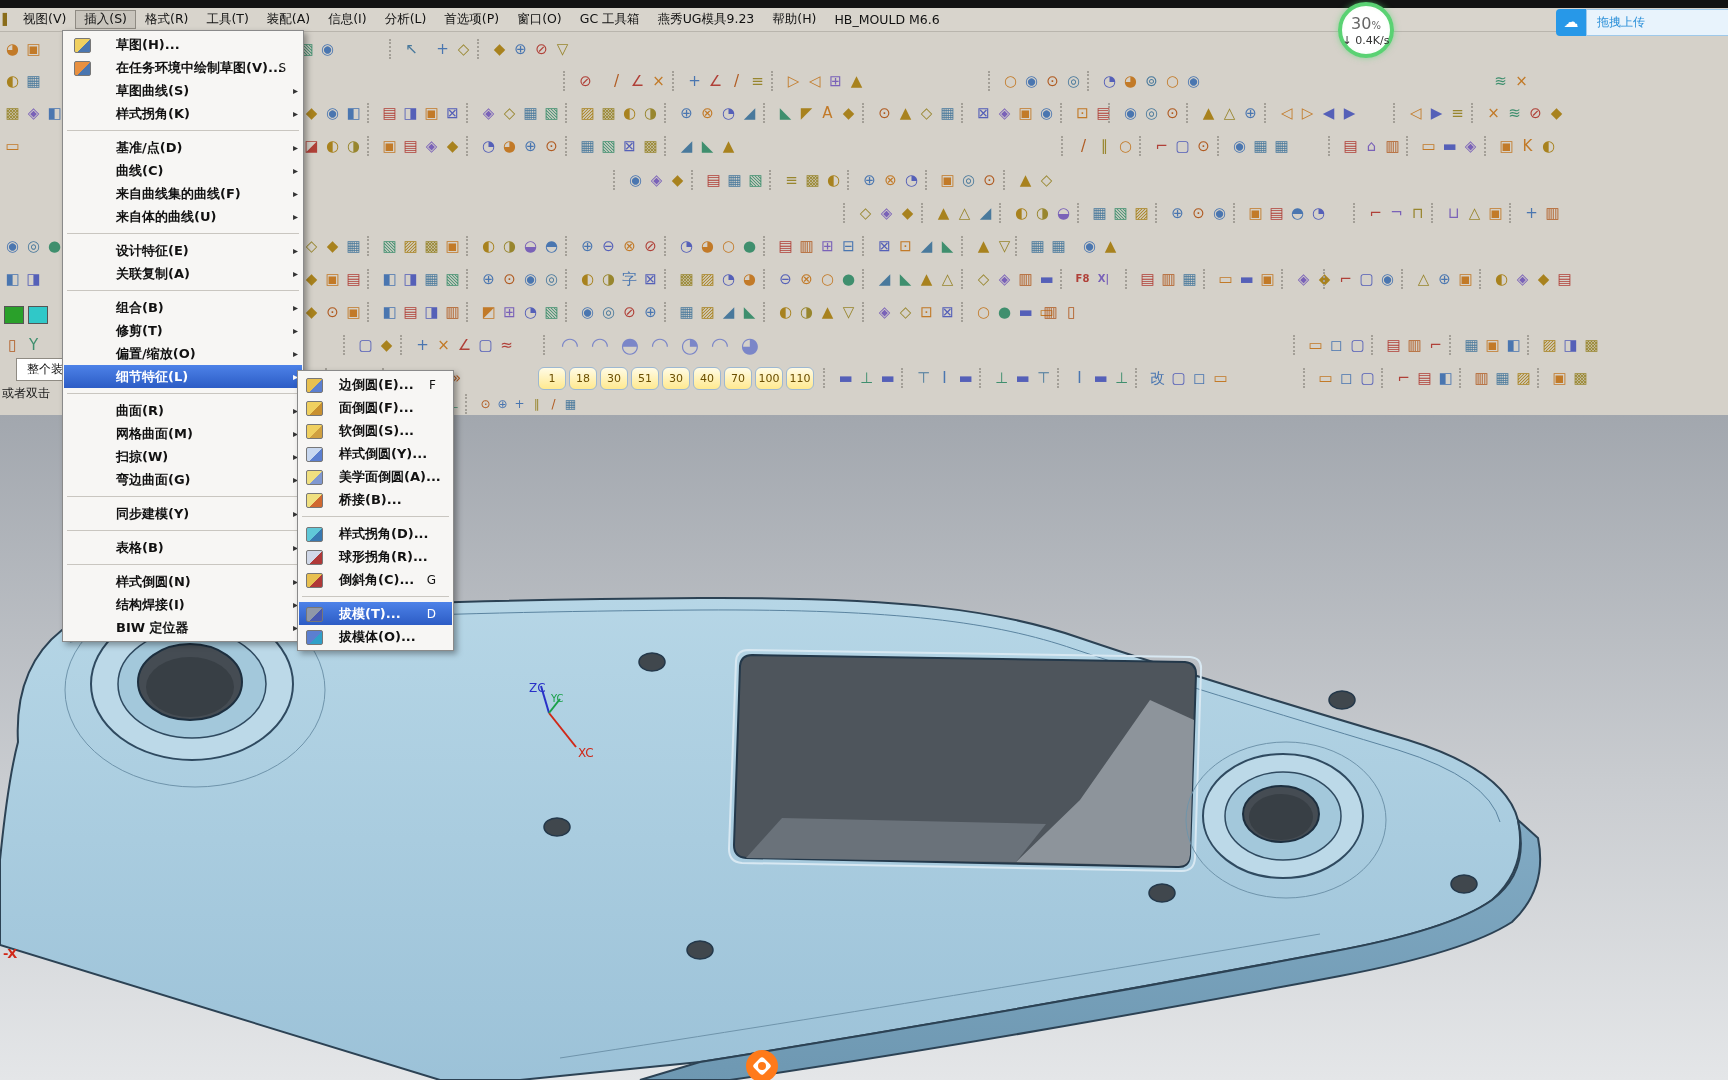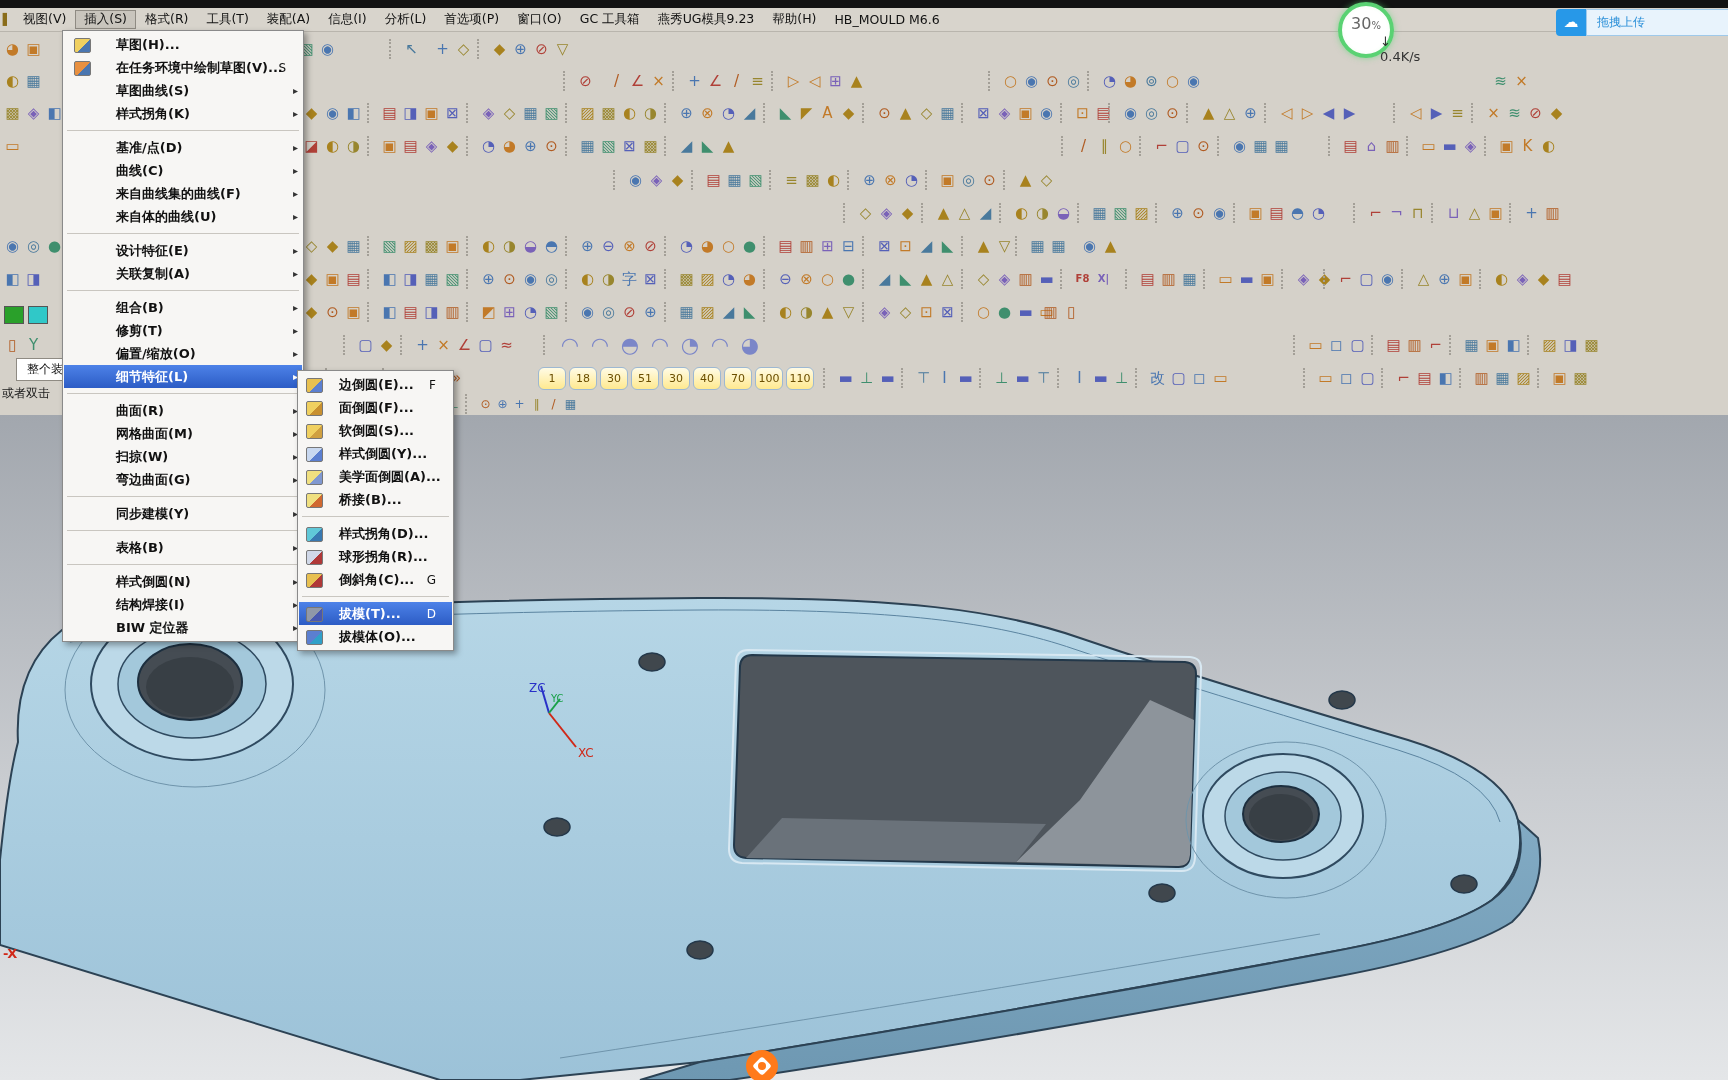--- a/index.html
+++ b/index.html
@@ -52,21 +52,21 @@
   .m-item.sel .m-arrow{color:#fff;}
   .m-sep{height:11px;display:flex;align-items:center;}
   .m-sep div{height:1px;background:#c9c6c0;width:100%;margin:0 3px;}
 
   
   #netwidget{position:absolute;left:1338px;top:2px;width:56px;height:56px;border-radius:50%;
     background:radial-gradient(#ffffff 60%,#eafbea);border:4px solid #5ad273;box-sizing:border-box;
     z-index:40;text-align:center;box-shadow:0 0 6px rgba(90,210,115,.6);}
   #netwidget .pct{font-size:16px;color:#666;margin-top:8px;}
   #netwidget .pct span{font-size:10px;}
-  #netwidget .spd{font-size:13px;color:#333;margin-top:1px;margin-left:38px;}
+  #netwidget .spd{font-size:11px;color:#333;margin-top:1px;}
 
   
   #uploadchip{position:absolute;left:1556px;top:9px;height:27px;display:flex;z-index:41;}
   #uploadchip .uicon{width:30px;height:27px;background:#2798e8;border-radius:4px 0 0 4px;color:#fff;
     font-size:15px;text-align:center;line-height:26px;}
   #uploadchip .ulabel{width:170px;height:25px;border:1px solid #9fc9ea;background:#e8f3fc;
     color:#2a8fd8;font-size:12px;line-height:25px;padding-left:10px;}
 
   
   #viewport{position:absolute;left:0;top:415px;width:1728px;height:665px;

